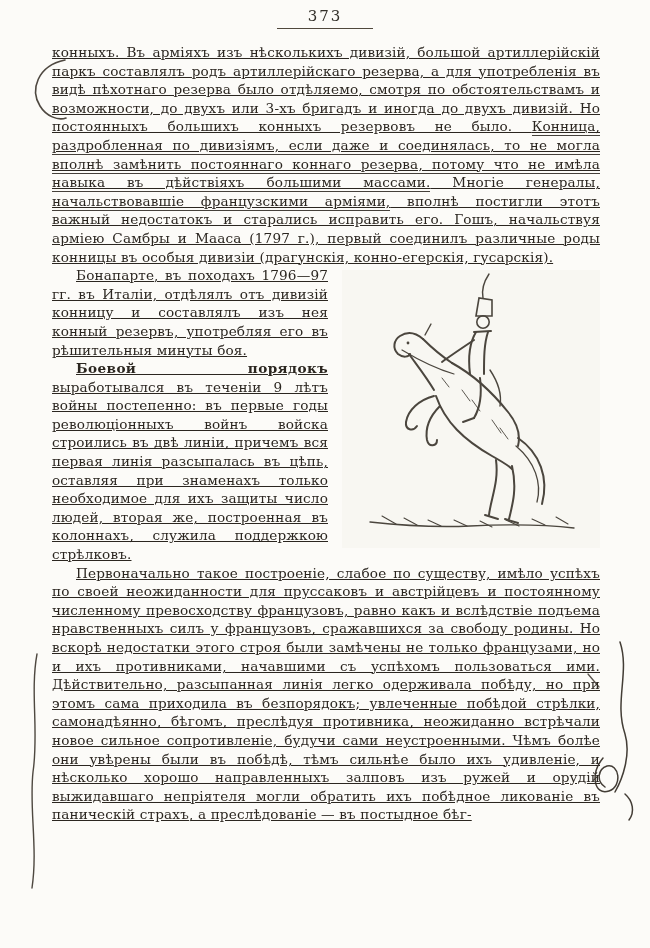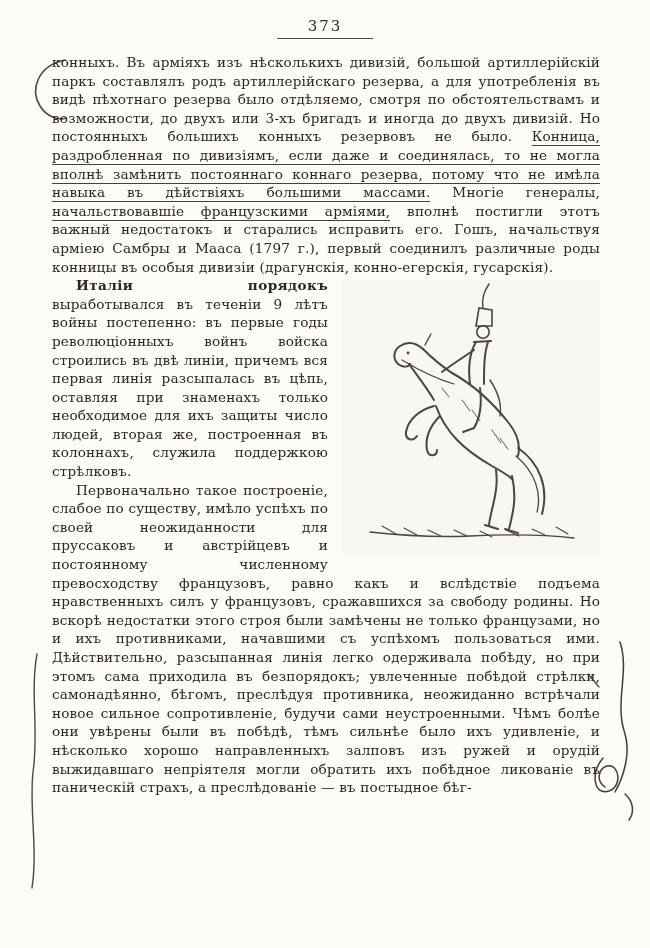--- a/index.html
+++ b/index.html
@@ -6,30 +6,31 @@
   body {
     width:650px; height:948px;
     background:#ffffff;
     font-family:"DejaVu Serif", serif;
     color:#2b2620;
     position:relative;
     overflow:hidden;
   }
   .page { position:absolute; inset:0; background:#fcfbf8; }
 
-  .pageno-wrap { text-align:center; padding-top:16px; }
+  .pageno-wrap { text-align:center; padding-top:6px; }
   .pageno { display:inline-block; font-size:15px; letter-spacing:2px; color:#33302a; }
   .pageno-rule { width:96px; height:0; border-top:1.3px solid #50483d; margin:3px auto 0; }
 
   .text-block {
     margin:14px 50px 0 52px;
     text-align:justify;
     font-size:13.6px;
     line-height:18.6px;
     letter-spacing:0.15px;
+    text-decoration:underline;
   }
   p.para { margin:0; text-indent:24px; }
   p.para.first { text-indent:0; }
 
   .pen-underline {
     border-bottom:1.7px solid rgba(28,22,16,0.82);
     padding-bottom:1px;
   }
   .lead-bold { font-weight:bold; letter-spacing:0.4px; }
 
@@ -108,23 +109,26 @@
           <path d="M141 28 C139 18 143 10 147 4" stroke-width="1.4"></path>
 
           <path d="M132 70 C120 78 108 86 100 92"></path>
           <path d="M148 100 C156 112 160 124 158 136" stroke-width="1.4"></path>
 
           <path d="M150 150 l9 13 M158 158 l8 11 M120 120 l8 11 M130 130 l8 11 M100 108 l7 9" stroke-width="0.9"></path>
         </g>
       </svg>
     </figure>
 
+    <p class="para">
+      <span>Бонапарте, въ походахъ 1796—97 гг. въ Италіи, отдѣлялъ отъ дивизій конницу и составлялъ изъ нея конный резервъ, употребляя его въ рѣшительныя минуты боя.</span>
+    </p>
 
     <p class="para">
-      <span class="lead-bold">Италіи порядокъ</span><span> выработывался въ теченіи 9 лѣтъ войны постепенно: въ первые годы революціонныхъ войнъ войска строились въ двѣ линіи, причемъ вся первая линія разсыпалась въ цѣпь, оставляя при знаменахъ только необходимое для ихъ защиты число людей, вторая же, построенная въ колоннахъ, служила поддержкою стрѣлковъ.</span>
+      <span class="lead-bold">Боевой порядокъ</span><span> выработывался въ теченіи 9 лѣтъ войны постепенно: въ первые годы революціонныхъ войнъ войска строились въ двѣ линіи, причемъ вся первая линія разсыпалась въ цѣпь, оставляя при знаменахъ только необходимое для ихъ защиты число людей, вторая же, построенная въ колоннахъ, служила поддержкою стрѣлковъ.</span>
     </p>
 
     <p class="para">
       <span>Первоначально такое построеніе, слабое по существу, имѣло успѣхъ по своей неожиданности для пруссаковъ и австрійцевъ и постоянному численному превосходству французовъ, равно какъ и вслѣдствіе подъема нравственныхъ силъ у французовъ, сражавшихся за свободу родины. Но вскорѣ недостатки этого строя были замѣчены не только французами, но и ихъ противниками, начавшими съ успѣхомъ пользоваться ими. Дѣйствительно, разсыпанная линія легко одерживала побѣду, но при этомъ сама приходила въ безпорядокъ; увлеченные побѣдой стрѣлки, самонадѣянно, бѣгомъ, преслѣдуя противника, неожиданно встрѣчали новое сильное сопротивленіе, будучи сами неустроенными. Чѣмъ болѣе они увѣрены были въ побѣдѣ, тѣмъ сильнѣе было ихъ удивленіе, и нѣсколько хорошо направленныхъ залповъ изъ ружей и орудій выжидавшаго непріятеля могли обратить ихъ побѣдное ликованіе въ паническій страхъ, а преслѣдованіе — въ постыдное бѣг-</span>
     </p>
 
   </div>
 
   <svg class="mark" style="left:24px; top:56px;" width="44" height="68" viewBox="0 0 44 68">
     <path d="M41 4 C13 10 6 34 16 50 C22 60 34 65 42 62" stroke-width="1.6" opacity="0.85"></path>

